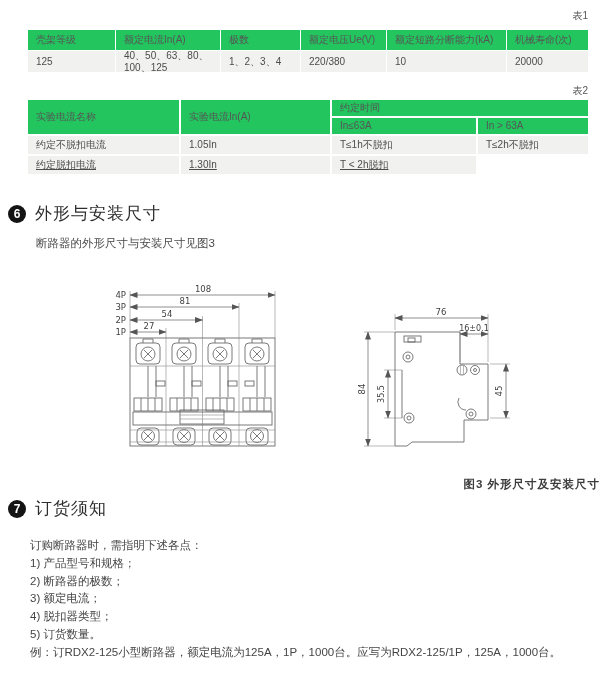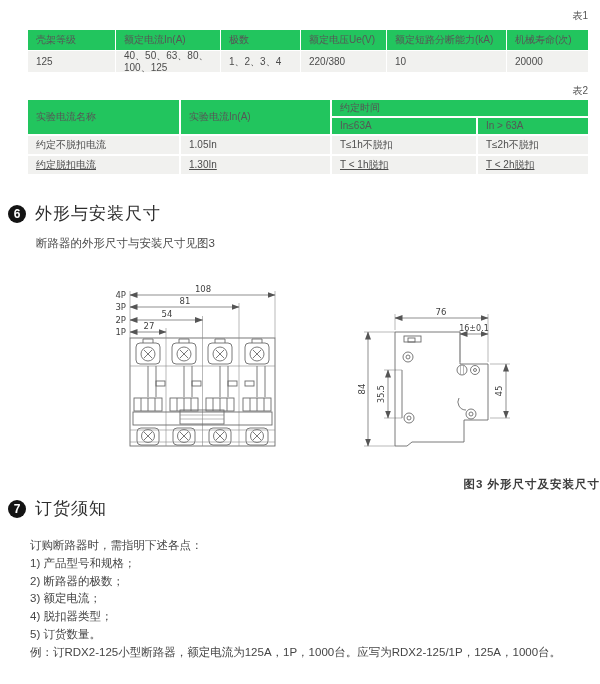--- a/index.html
+++ b/index.html
@@ -72,21 +72,20 @@
     <div class="cell hc rs2" style="grid-column:2">实验电流In(A)</div>
     <div class="cell hc cs2" style="grid-row:1">约定时间</div>
     <div class="cell hc" style="grid-row:2;grid-column:3">In≤63A</div>
     <div class="cell hc" style="grid-row:2;grid-column:4">In &gt; 63A</div>
     <div class="cell dc r3">约定不脱扣电流</div>
     <div class="cell dc r3">1.05In</div>
     <div class="cell dc r3">T≤1h不脱扣</div>
     <div class="cell dc r3">T≤2h不脱扣</div>
     <div class="cell dc r4">约定脱扣电流</div>
     <div class="cell dc r4">1.30In</div>
-    <div class="cell dc r4">T &lt; 1h脱扣</div>
     <div class="cell dc r4">T &lt; 2h脱扣</div>
   </div>
 
   <div class="sec-head s6">
     <span class="num-circle">6</span>
     <span class="sec-title">外形与安装尺寸</span>
   </div>
   <div class="subtitle">断路器的外形尺寸与安装尺寸见图3</div>
 
   <svg class="fig" width="600" height="206" viewBox="0 270 600 206">

